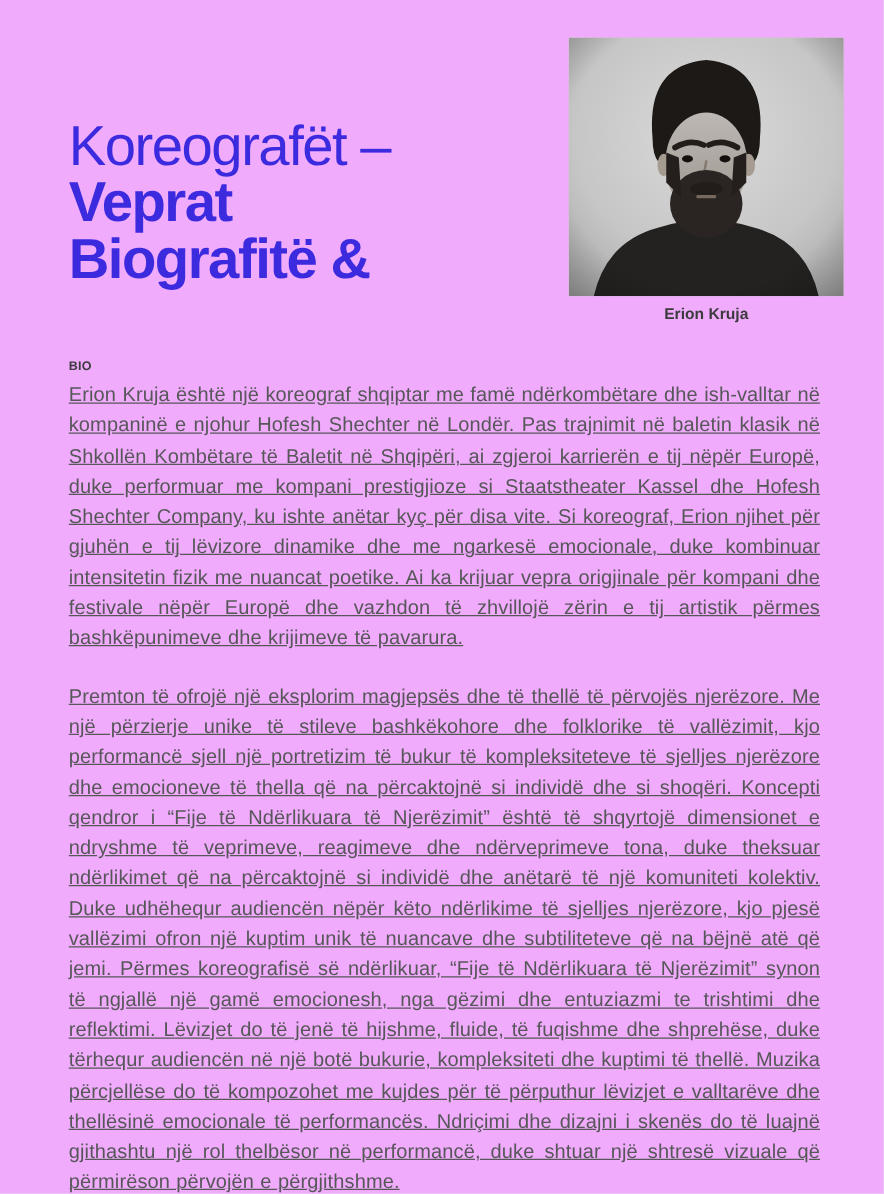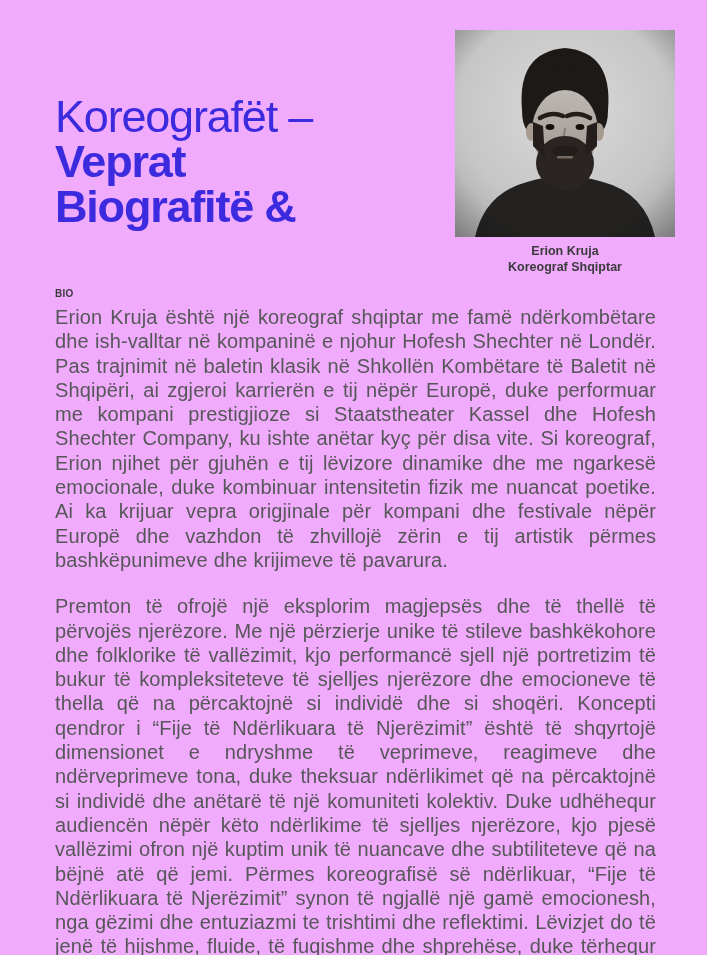--- a/index.html
+++ b/index.html
@@ -60,26 +60,27 @@
   }
   .section + .section { margin-top: 22px; }
   .section-heading {
     font-size: 10px;
     font-weight: 700;
     color: #3B3B3E;
     letter-spacing: 0.2px;
     margin: 0 0 6px 0;
   }
   .section-body {
-    font-size: 20px;
+    font-size: 16px;
     line-height: 24.3px;
     text-align: justify;
     letter-spacing: 0.1px;
     word-spacing: 0.5px;
     margin: 0;
+    text-decoration: underline;
   }
 </style>
 </head>
 <body>
 
 <div class="page">
 
   <div class="title-block">
     <div class="title-line title-regular">Koreografët –</div>
     <div class="title-line title-bold">Veprat</div>
@@ -133,21 +134,20 @@
         <path d="M142 92 L142 116 L130 128 L132 96 Z" fill="#241f1c"></path>
 
         <ellipse cx="110" cy="121" rx="13" ry="5.5" fill="#221d1a"></ellipse>
         <rect x="102" y="126" width="16" height="2.6" rx="1.3" fill="#77695e"></rect>
 
         <rect width="220" height="207" fill="url(#gVin)"></rect>
       </svg>
     </div>
     <div class="caption">
       <div>Erion Kruja</div>
-      <div>Koreograf Shqiptar</div>
     </div>
   </div>
 
   <div class="content">
     <div class="section">
       <h3 class="section-heading">BIO</h3>
       <p class="section-body">Erion Kruja është një koreograf shqiptar me famë ndërkombëtare dhe ish-valltar në kompaninë e njohur Hofesh Shechter në Londër. Pas trajnimit në baletin klasik në Shkollën Kombëtare të Baletit në Shqipëri, ai zgjeroi karrierën e tij nëpër Europë, duke performuar me kompani prestigjioze si Staatstheater Kassel dhe Hofesh Shechter Company, ku ishte anëtar kyç për disa vite. Si koreograf, Erion njihet për gjuhën e tij lëvizore dinamike dhe me ngarkesë emocionale, duke kombinuar intensitetin fizik me nuancat poetike. Ai ka krijuar vepra origjinale për kompani dhe festivale nëpër Europë dhe vazhdon të zhvillojë zërin e tij artistik përmes bashkëpunimeve dhe krijimeve të pavarura.</p>
     </div>
     <div class="section">
       <p class="section-body">Premton të ofrojë një eksplorim magjepsës dhe të thellë të përvojës njerëzore. Me një përzierje unike të stileve bashkëkohore dhe folklorike të vallëzimit, kjo performancë sjell një portretizim të bukur të kompleksiteteve të sjelljes njerëzore dhe emocioneve të thella që na përcaktojnë si individë dhe si shoqëri. Koncepti qendror i “Fije të Ndërlikuara të Njerëzimit” është të shqyrtojë dimensionet e ndryshme të veprimeve, reagimeve dhe ndërveprimeve tona, duke theksuar ndërlikimet që na përcaktojnë si individë dhe anëtarë të një komuniteti kolektiv. Duke udhëhequr audiencën nëpër këto ndërlikime të sjelljes njerëzore, kjo pjesë vallëzimi ofron një kuptim unik të nuancave dhe subtiliteteve që na bëjnë atë që jemi. Përmes koreografisë së ndërlikuar, “Fije të Ndërlikuara të Njerëzimit” synon të ngjallë një gamë emocionesh, nga gëzimi dhe entuziazmi te trishtimi dhe reflektimi. Lëvizjet do të jenë të hijshme, fluide, të fuqishme dhe shprehëse, duke tërhequr audiencën në një botë bukurie, kompleksiteti dhe kuptimi të thellë. Muzika përcjellëse do të kompozohet me kujdes për të përputhur lëvizjet e valltarëve dhe thellësinë emocionale të performancës. Ndriçimi dhe dizajni i skenës do të luajnë gjithashtu një rol thelbësor në performancë, duke shtuar një shtresë vizuale që përmirëson përvojën e përgjithshme.</p>

